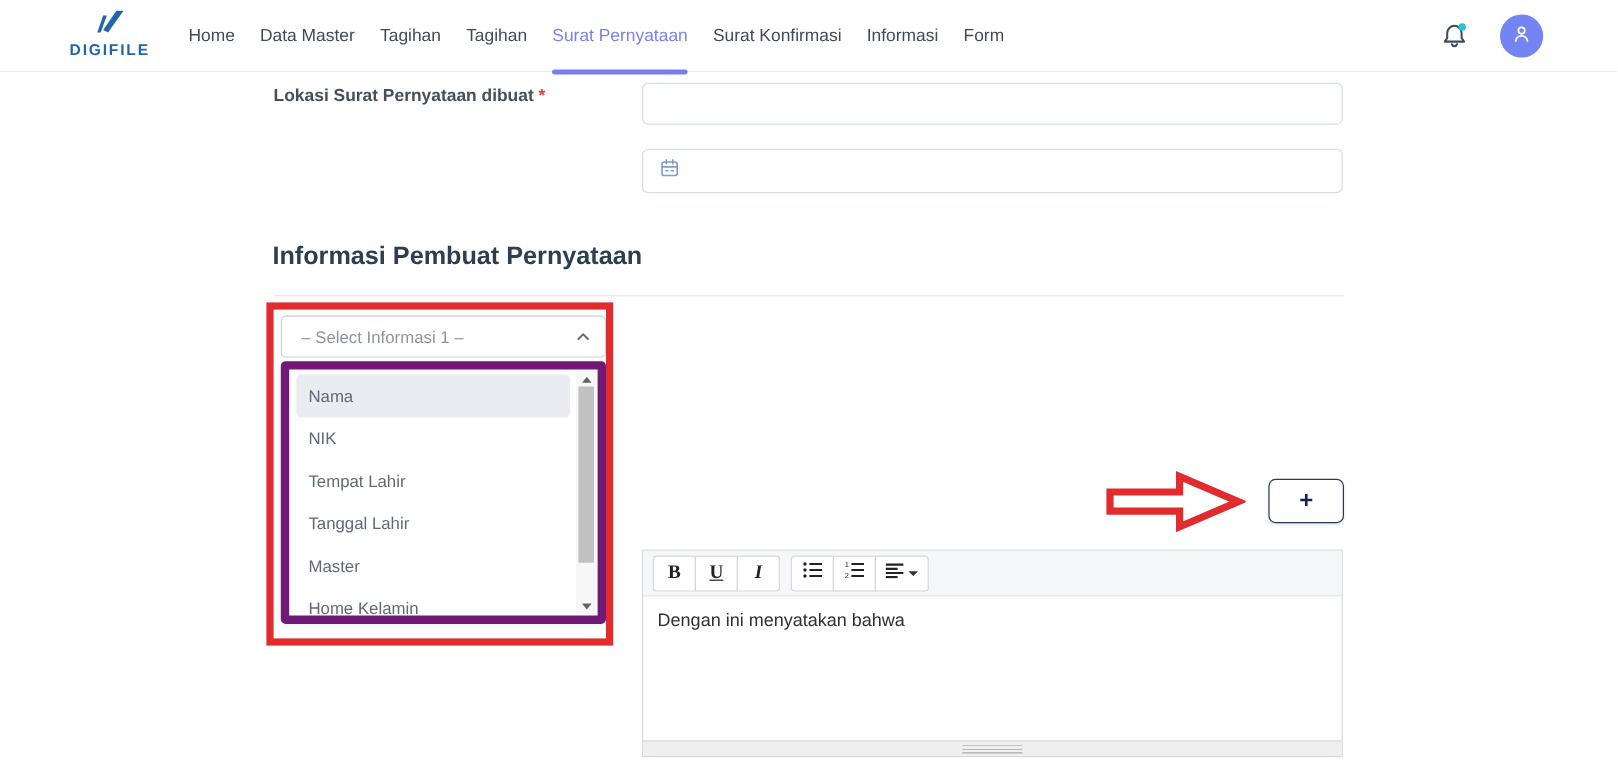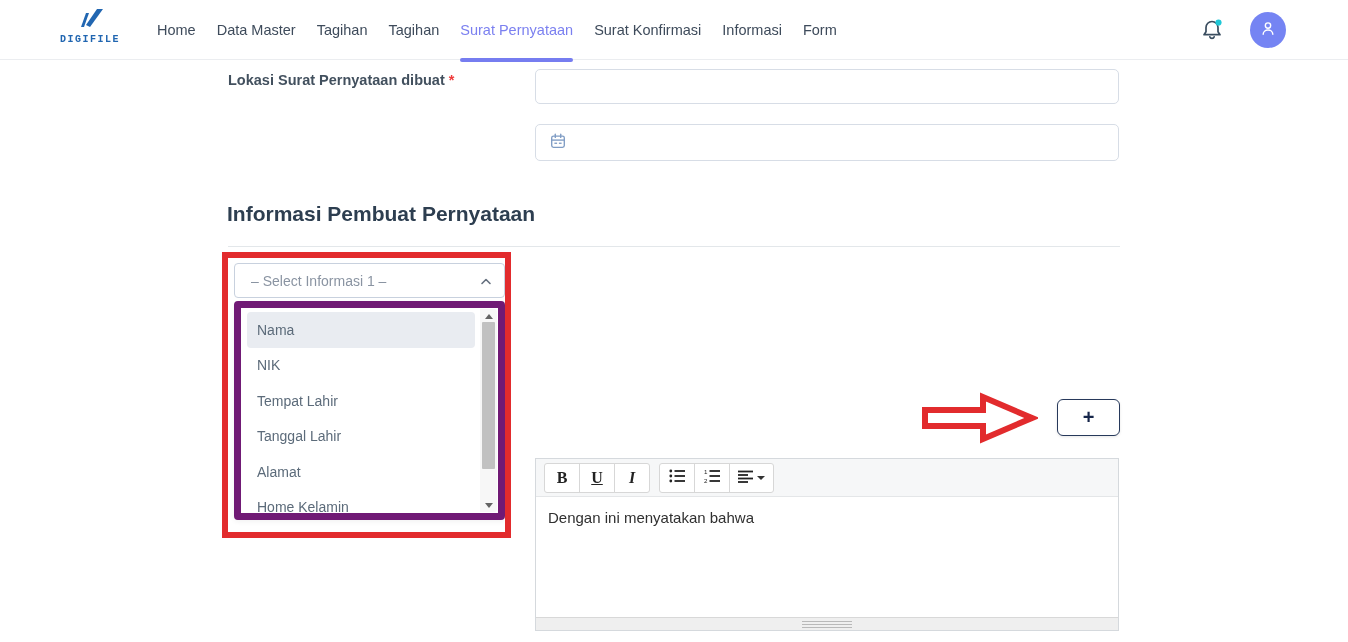--- a/index.html
+++ b/index.html
@@ -5,21 +5,21 @@
   * { margin:0; padding:0; box-sizing:border-box; }
   html,body { background:#fff; }
   body { font-family:"Liberation Sans", sans-serif; }
   .page { position:relative; width:1348px; height:642px; background:#fff; overflow:hidden; }
 
   
   .header { position:absolute; left:0; top:0; width:1348px; height:60px; background:#fff;
             border-bottom:1px solid #ebedf0; z-index:5; }
   .logo { position:absolute; left:58px; top:7px; width:64px; height:46px; text-align:center; cursor:pointer; }
   .logo svg { display:block; margin:0 auto; }
-  .logo-text { font-size:10px; letter-spacing:1.5px; color:#2166b1; font-weight:600; margin-top:1px;font-family:Liberation Mono, monospace; }
+  .logo-text { font-size:13px; letter-spacing:1.5px; color:#2166b1; font-weight:600; margin-top:1px; }
 
   .nav { position:absolute; left:157px; top:0; height:60px; display:flex; align-items:center; gap:21px; }
   .nav-item { position:relative; height:60px; display:flex; align-items:center; font-size:14.5px;
               font-weight:500; color:#3e4b5b; cursor:pointer; white-space:nowrap; }
   .nav-item.active { color:#7b80f0; }
   .nav-item.active::after { content:""; position:absolute; left:0; right:0; bottom:-2px; height:4px;
               border-radius:3px; background:#767df0; }
 
   .bell-wrap { position:absolute; left:1199px; top:17px; width:26px; height:26px; cursor:pointer; }
   .avatar { position:absolute; left:1250px; top:12px; width:36px; height:36px; border-radius:50%;
@@ -170,21 +170,21 @@
       </svg>
     </span>
   </div>
 
   <div class="dropdown-panel">
     <div class="options">
       <div class="option highlighted">Nama</div>
       <div class="option">NIK</div>
       <div class="option">Tempat Lahir</div>
       <div class="option">Tanggal Lahir</div>
-      <div class="option">Alamat</div>
+      <div class="option">Master</div>
       <div class="option">Home Kelamin</div>
     </div>
     <div class="scrollbar">
       <div class="sb-arrow sb-up">
           <div class="tri-up"></div>
         </div>
       <div class="sb-thumb"></div>
       <div class="sb-arrow sb-down">
           <div class="tri-down"></div>
         </div>

